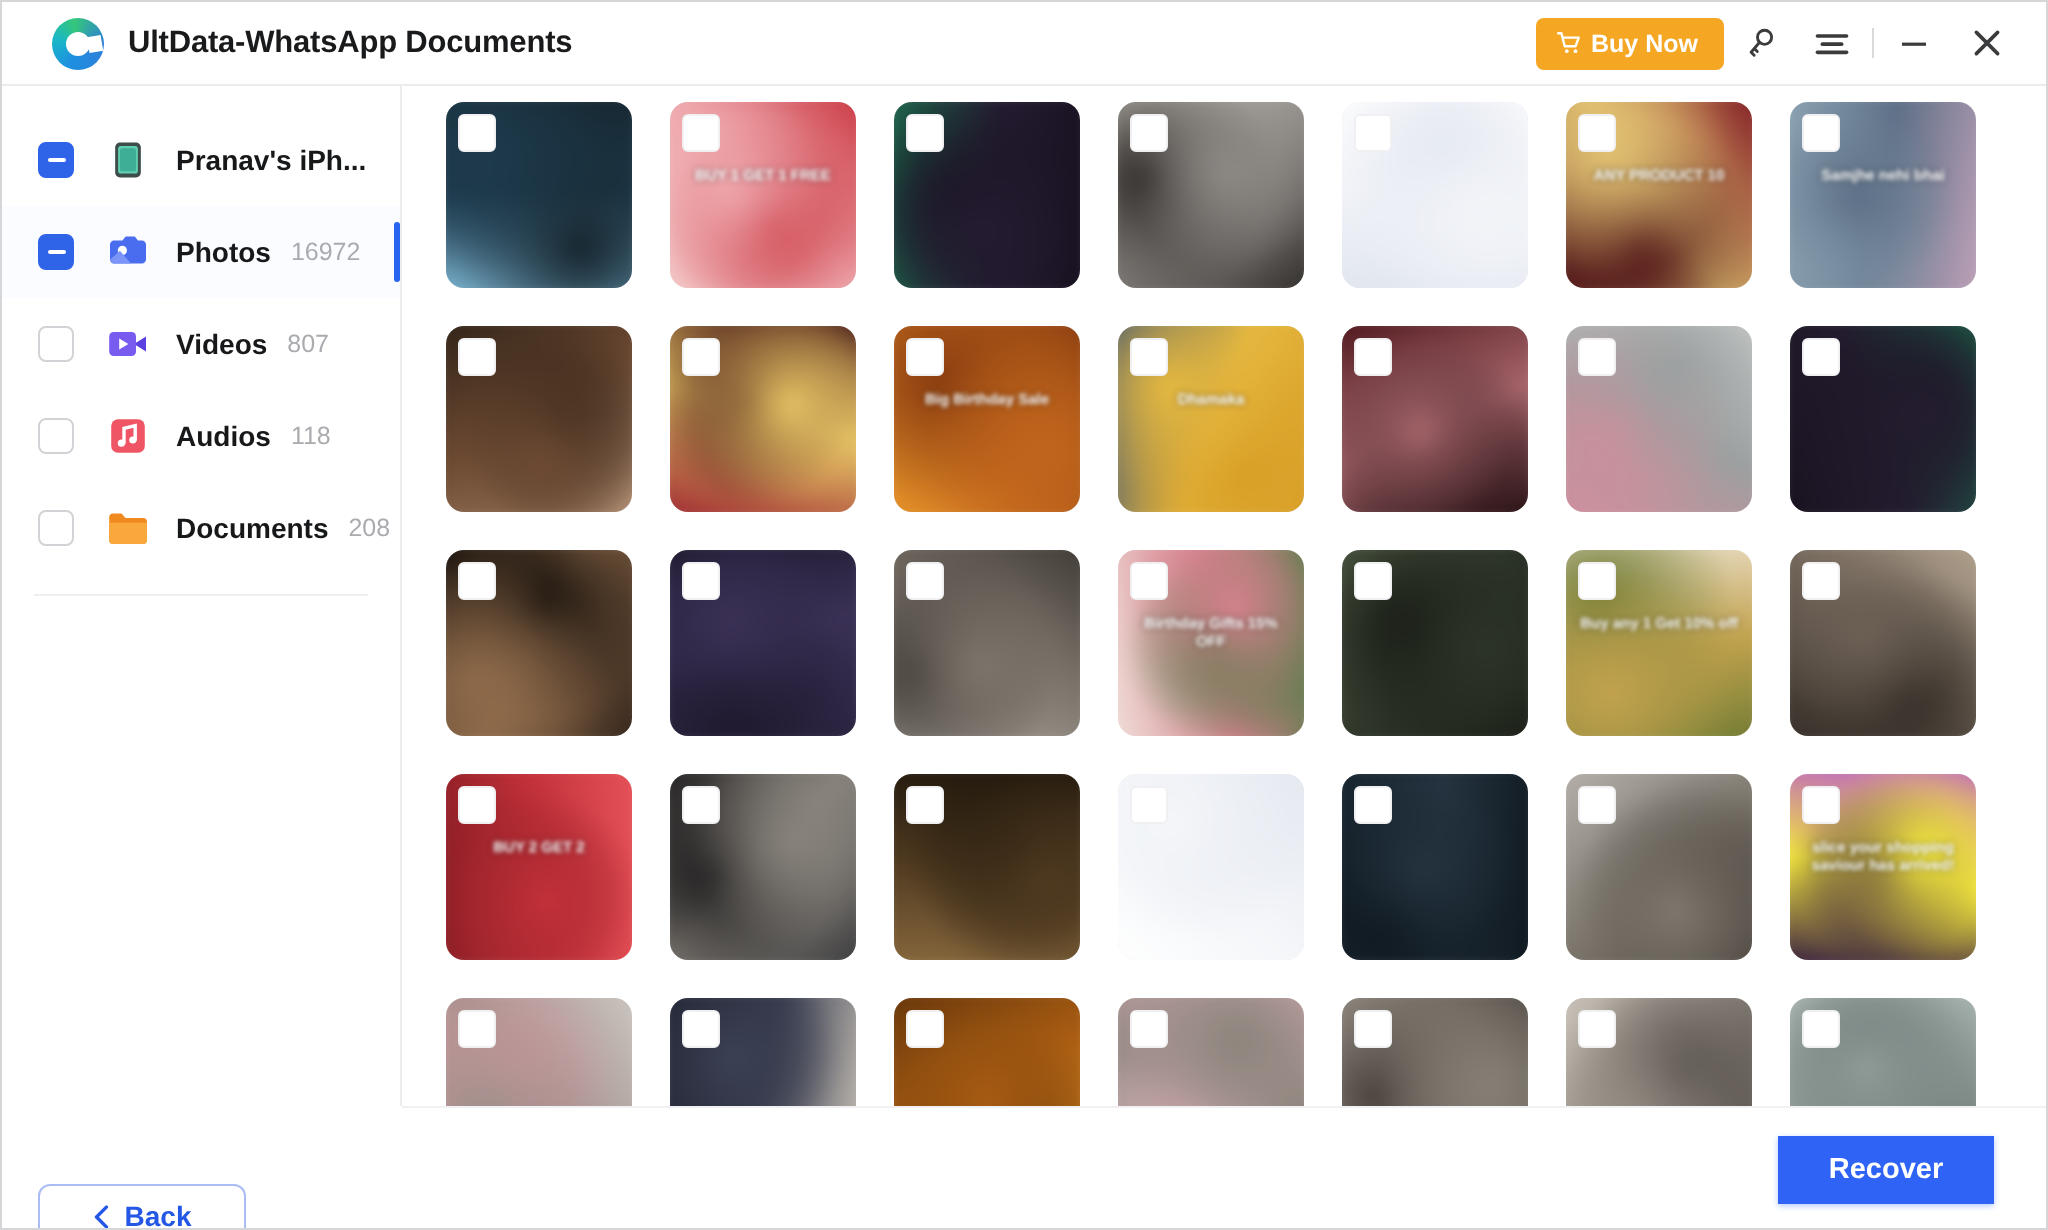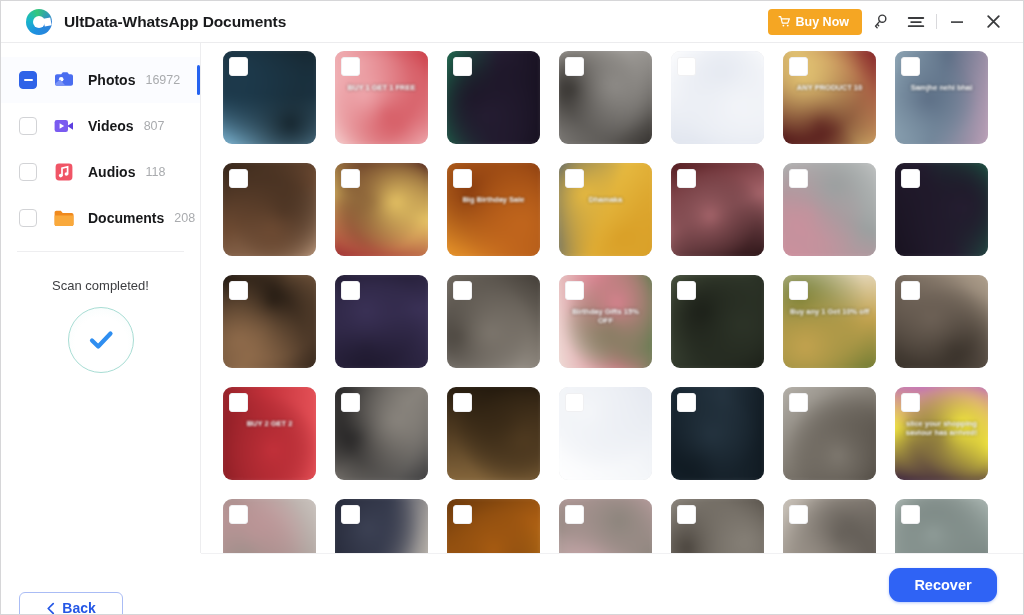--- a/index.html
+++ b/index.html
@@ -179,21 +179,21 @@
     position: absolute; left: 200px; top: 552px;
     width: 824px; height: 62px;
     background: #ffffff;
     border-top: 1px solid #f1f1f3;
     display: flex; align-items: center; justify-content: flex-end;
   }
   #recover-btn {
     margin-right: 28px;
     width: 108px; height: 34px;
     background: #2f63f5; color: #ffffff;
-    border: none; border-radius: 11px;
+    border: none; border-radius: 0;
     font-size: 14.5px; font-weight: bold;
     font-family: "Liberation Sans", sans-serif;
     cursor: pointer;
     box-shadow: 0 1px 3px rgba(47,99,245,0.35);
   }
 </style>
 </head>
 <body>
 
 <div id="app">
@@ -239,20 +239,34 @@
         <svg width="17" height="17" viewBox="0 0 16 16">
           <path d="M3 3 L13 13 M13 3 L3 13" stroke="#3a3b3d" stroke-width="1.7" stroke-linecap="round"></path>
         </svg>
       </div>
     </div>
   </div>
 
   <div id="sidebar">
     <div id="nav-list">
 
+      <div class="nav-item">
+        <div class="cb checked">
+            <div class="dash"></div>
+          </div>
+        <div class="nav-ico">
+          <svg width="22" height="22" viewBox="0 0 24 24">
+            <rect x="5" y="2.5" width="14" height="19" rx="2.6" fill="#3d4d4a"></rect>
+            <rect x="6.6" y="4.4" width="10.8" height="15" rx="1.6" fill="#5fd0b0"></rect>
+            <rect x="7.6" y="5.6" width="8.8" height="12.6" rx="1.2" fill="#3fae96"></rect>
+          </svg>
+        </div>
+        <div class="nav-label">Pranav's iPh...</div>
+        <div class="nav-count"></div>
+      </div>
 
 
       <div class="nav-item active">
         <div class="rail"></div>
         <div class="cb checked">
             <div class="dash"></div>
           </div>
         <div class="nav-ico">
           <svg width="24" height="24" viewBox="0 0 24 24">
             <path d="M3 8.2c0-1.1.9-2 2-2h4.2l1.6-2h4.6l1.6 2H19c1.1 0 2 .9 2 2v7.6c0 1.1-.9 2-2 2H5c-1.1 0-2-.9-2-2z" fill="#4a6df0"></path>
@@ -299,28 +313,20 @@
             <path d="M2.6 9.4h18.9v8.8c0 1-.8 1.8-1.8 1.8H4.4c-1 0-1.8-.8-1.8-1.8z" fill="#f9a93c"></path>
           </svg>
         </div>
         <div class="nav-label">Documents</div>
         <div class="nav-count">208</div>
       </div>
     </div>
 
     <div id="scan-sep"></div>
 
-    <div id="scan-box">
-      <div id="scan-text">Scan completed!</div>
-      <div id="scan-circle">
-        <svg width="34" height="34" viewBox="0 0 34 34">
-          <path d="M8 17.5 L14.2 23.5 L26.5 10.5" fill="none" stroke="#2f8ef0" stroke-width="4.2" stroke-linecap="round" stroke-linejoin="round"></path>
-        </svg>
-      </div>
-    </div>
   </div>
 
   <div id="footer-left">
     <button id="back-btn">
       <svg width="9" height="13" viewBox="0 0 10 14">
         <path d="M8 1.5 L2.5 7 L8 12.5" fill="none" stroke="#2457e6" stroke-width="1.9" stroke-linecap="round" stroke-linejoin="round"></path>
       </svg>
       <span>Back</span>
     </button>
   </div>

